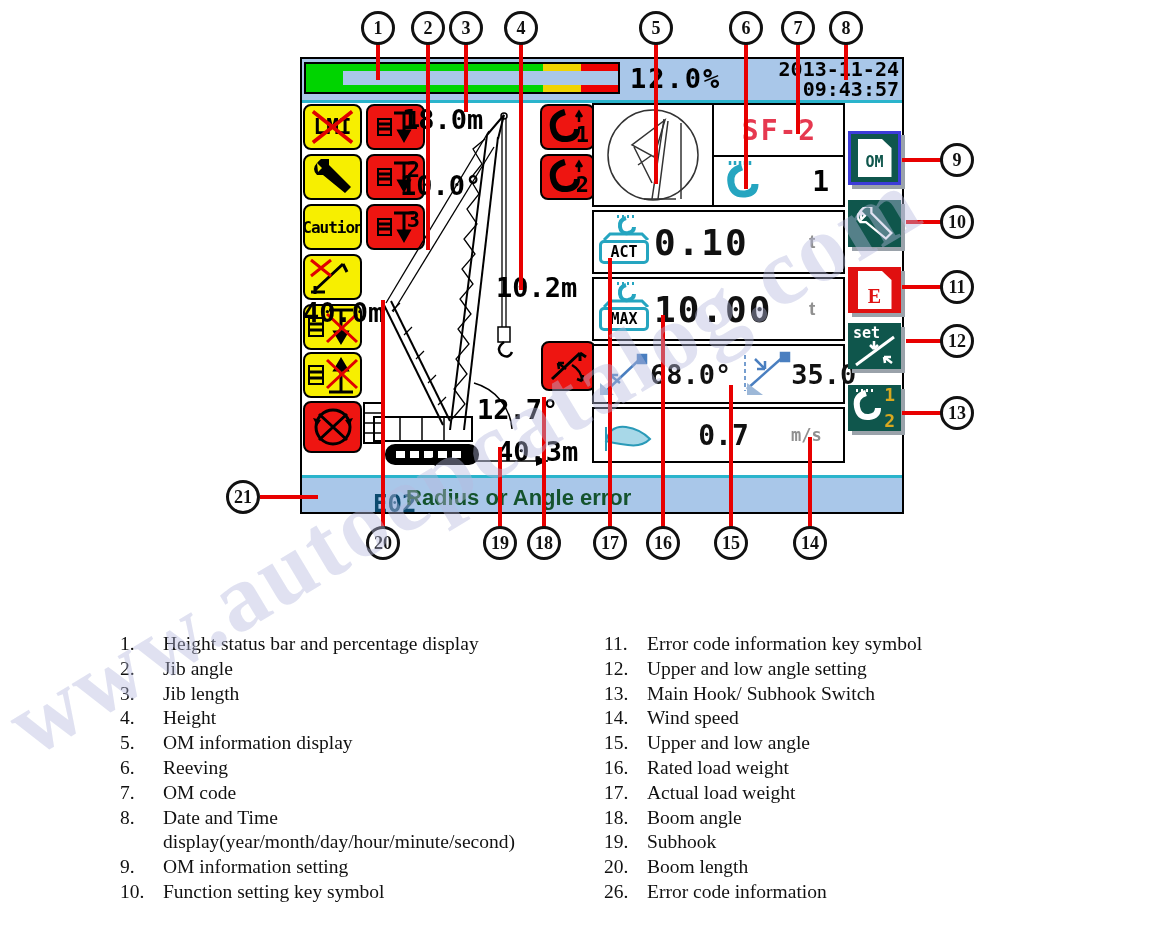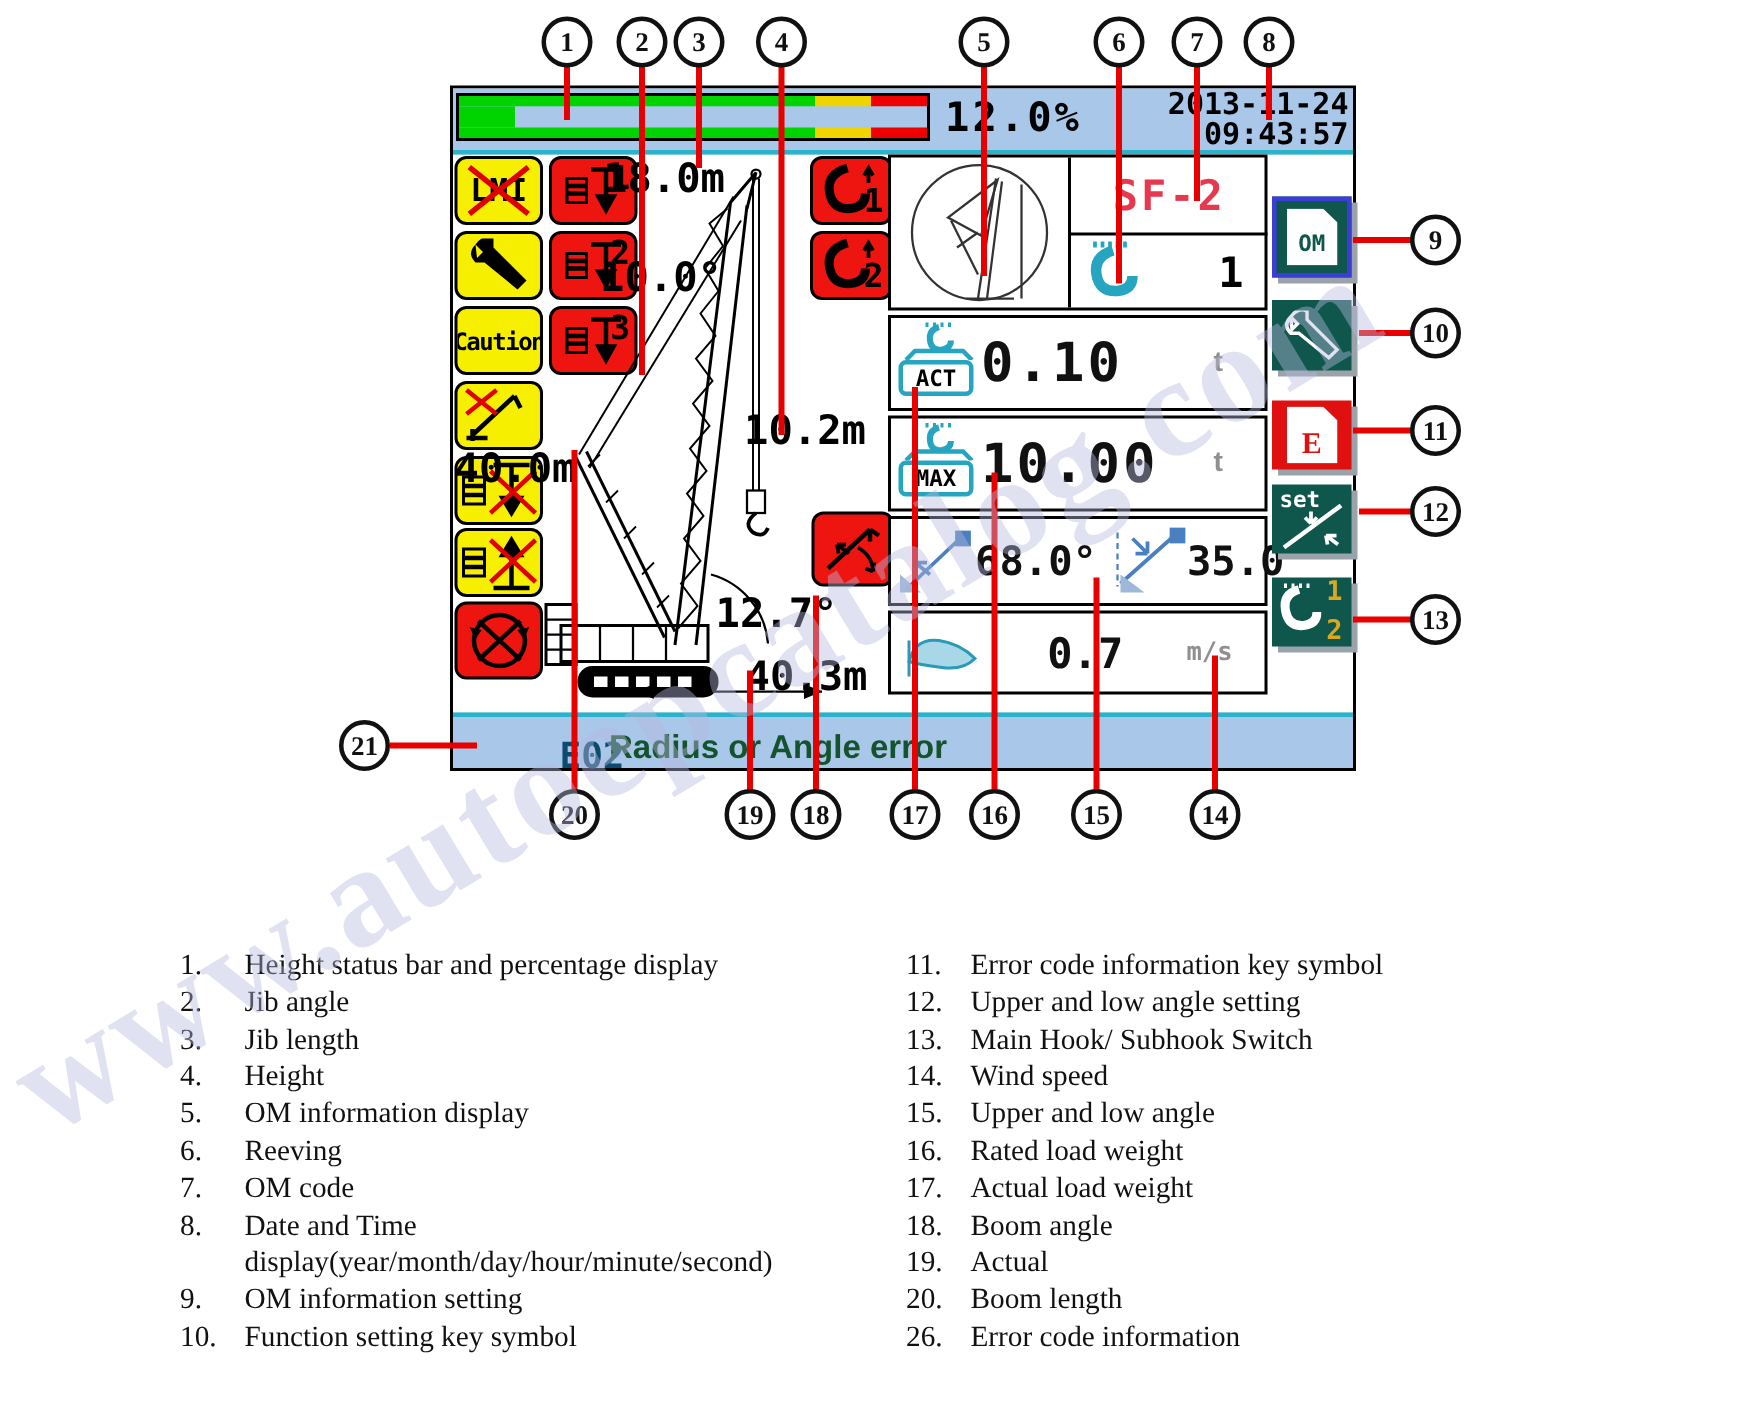--- a/index.html
+++ b/index.html
@@ -455,21 +455,21 @@
     <div class="lrow">
         <span class="lnum">17.</span>
         <span>Actual load weight</span>
       </div>
     <div class="lrow">
         <span class="lnum">18.</span>
         <span>Boom angle</span>
       </div>
     <div class="lrow">
         <span class="lnum">19.</span>
-        <span>Actual</span>
+        <span>Subhook</span>
       </div>
     <div class="lrow">
         <span class="lnum">20.</span>
         <span>Boom length</span>
       </div>
     <div class="lrow">
         <span class="lnum">26.</span>
         <span>Error code information</span>
       </div>
   </div>

